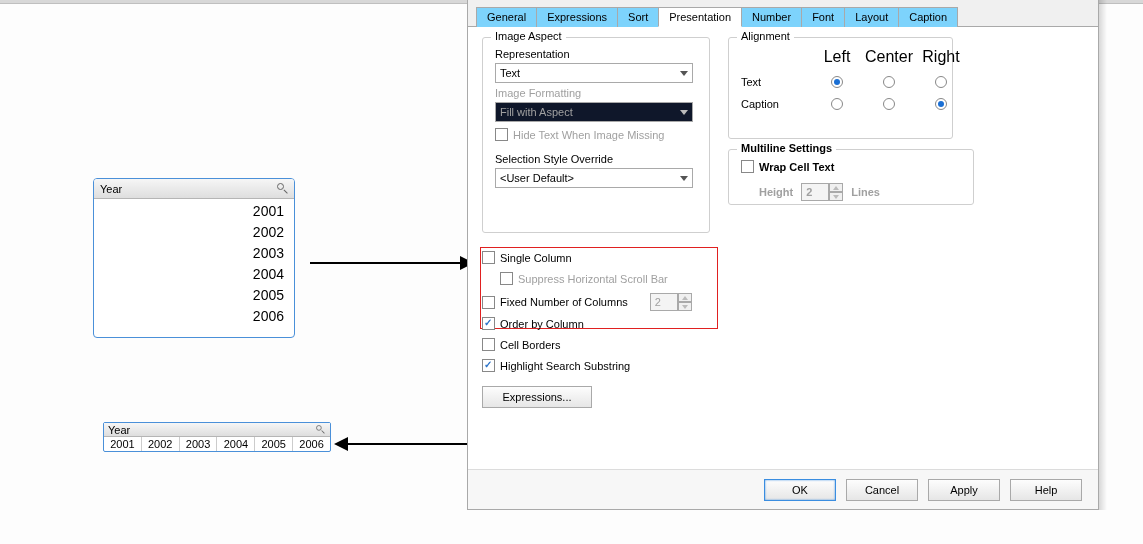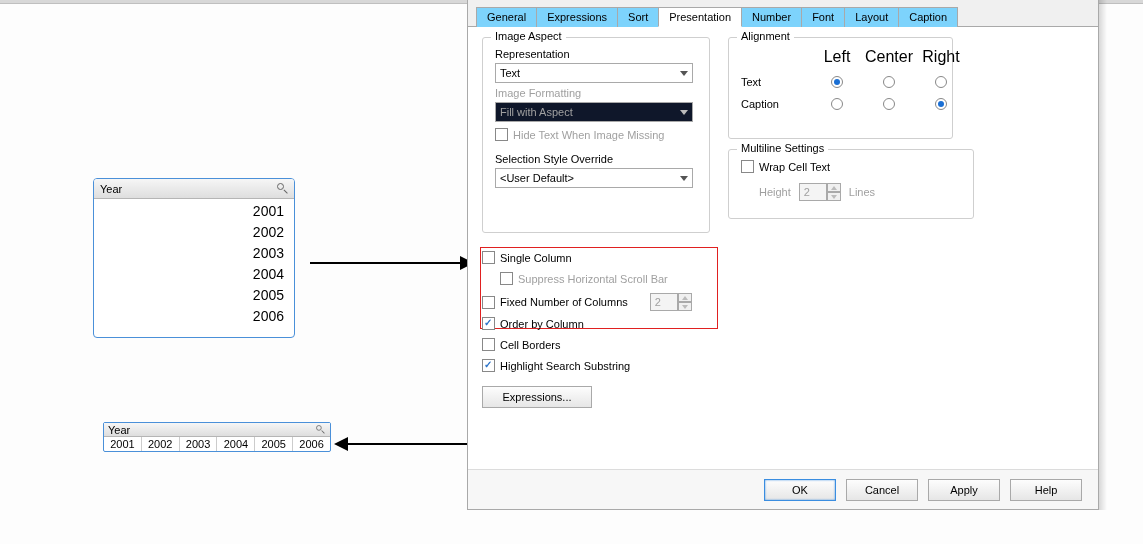--- a/index.html
+++ b/index.html
@@ -12,21 +12,21 @@
   .tabs { display: flex; padding: 6px 8px 0 8px; gap: 0; border-bottom: 1px solid #a9a9a9; background: #f0f0f0; }
   .tab { padding: 3px 10px 3px 10px; border: 1px solid #a9a9a9; border-bottom: none; background: #7dd3fc; margin-right: -1px; position: relative; top: 1px; cursor: default; }
   .tab.active { background: #fff; border-bottom: 1px solid #fff; z-index: 2; }
   .panel { position: relative; padding: 10px 14px; height: 430px; }
 
   .groupbox { border: 1px solid #cfcfcf; border-radius: 3px; padding: 10px 12px 12px 12px; position: absolute; }
   .groupbox .gb-title { position: absolute; top: -8px; left: 8px; background: #fff; padding: 0 4px; color: #000; }
 
   .gb-image { left: 14px; top: 10px; width: 228px; height: 196px; }
   .gb-align { left: 260px; top: 10px; width: 225px; height: 102px; }
-  .gb-multi { left: 260px; top: 122px; width: 246px; height: 70px; }
+  .gb-multi { left: 260px; top: 122px; width: 246px; height: 56px; font-weight: bold; }
 
   .label { color: #000; margin-bottom: 3px; display: block; }
   .label.disabled { color: #a0a0a0; }
 
   .select, .text-input, .spinner-input {
     border: 1px solid #a9a9a9; background: #fff; height: 20px; padding: 1px 4px; display: inline-flex; align-items: center;
   }
   .select { justify-content: space-between; width: 198px; }
   .select.disabled { background: #0f172a; color: #a0a0a0; }
   .select .arrow { border-left: 4px solid transparent; border-right: 4px solid transparent; border-top: 5px solid #555; margin-left: 4px; }

